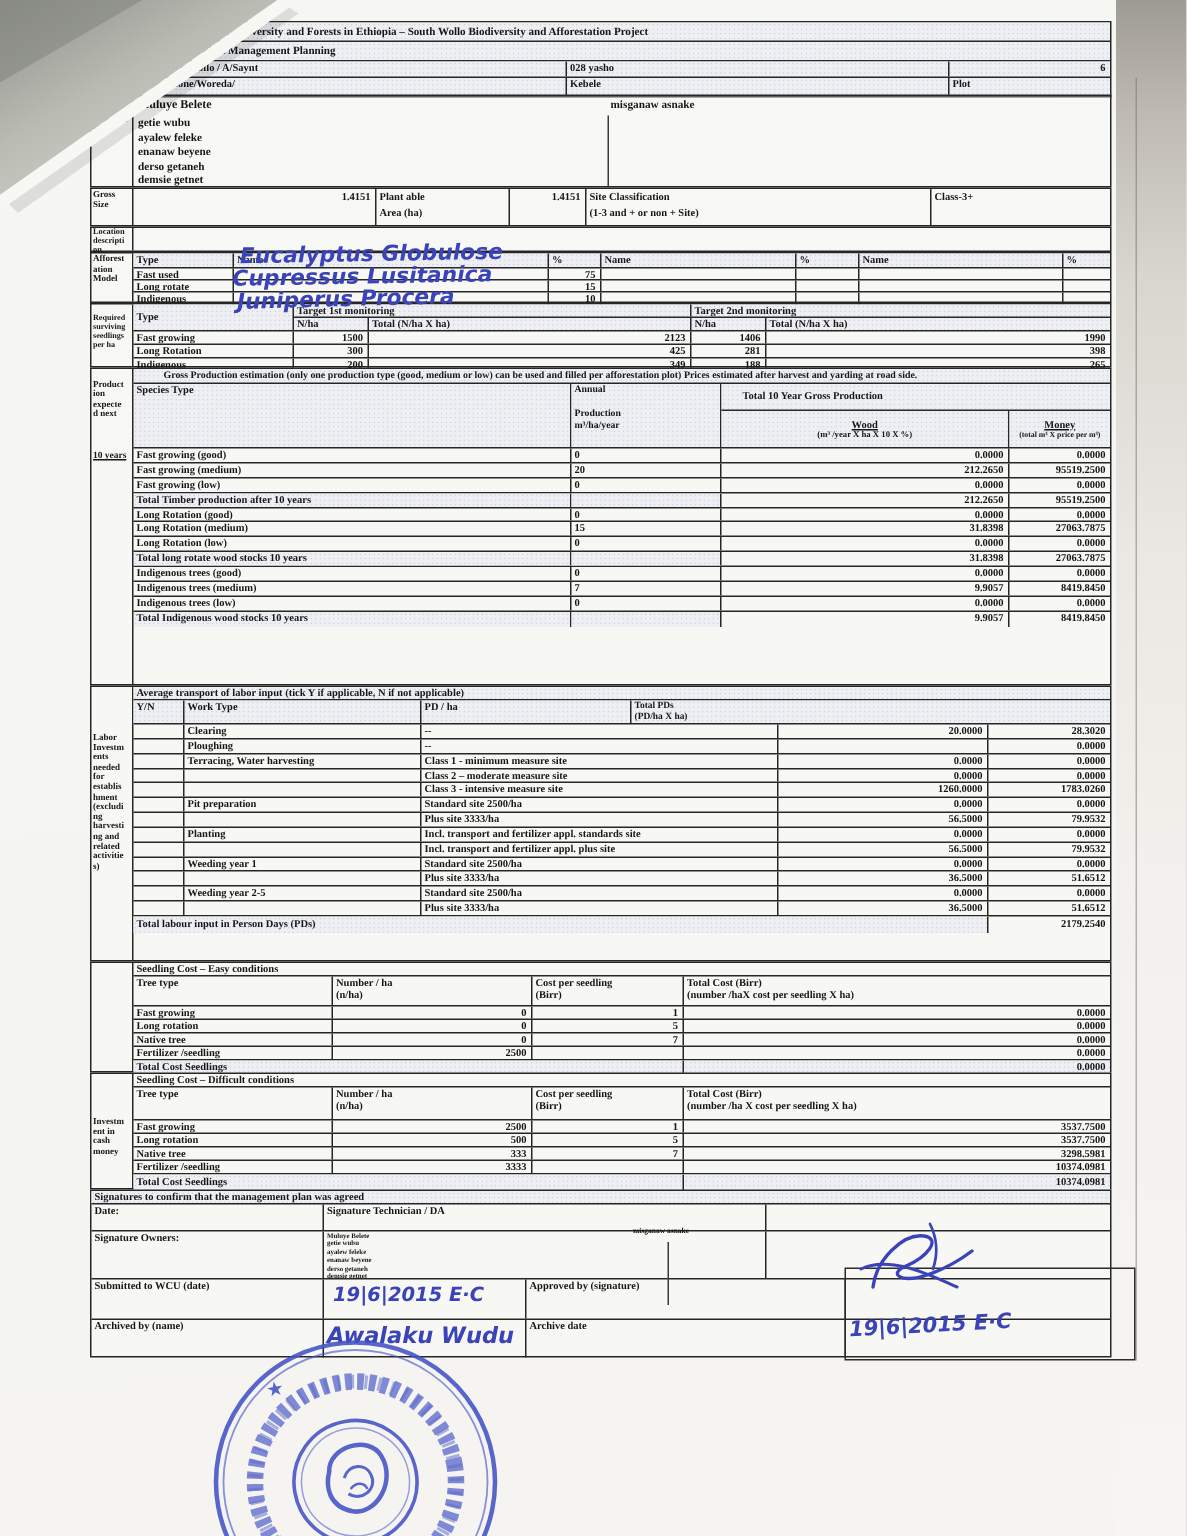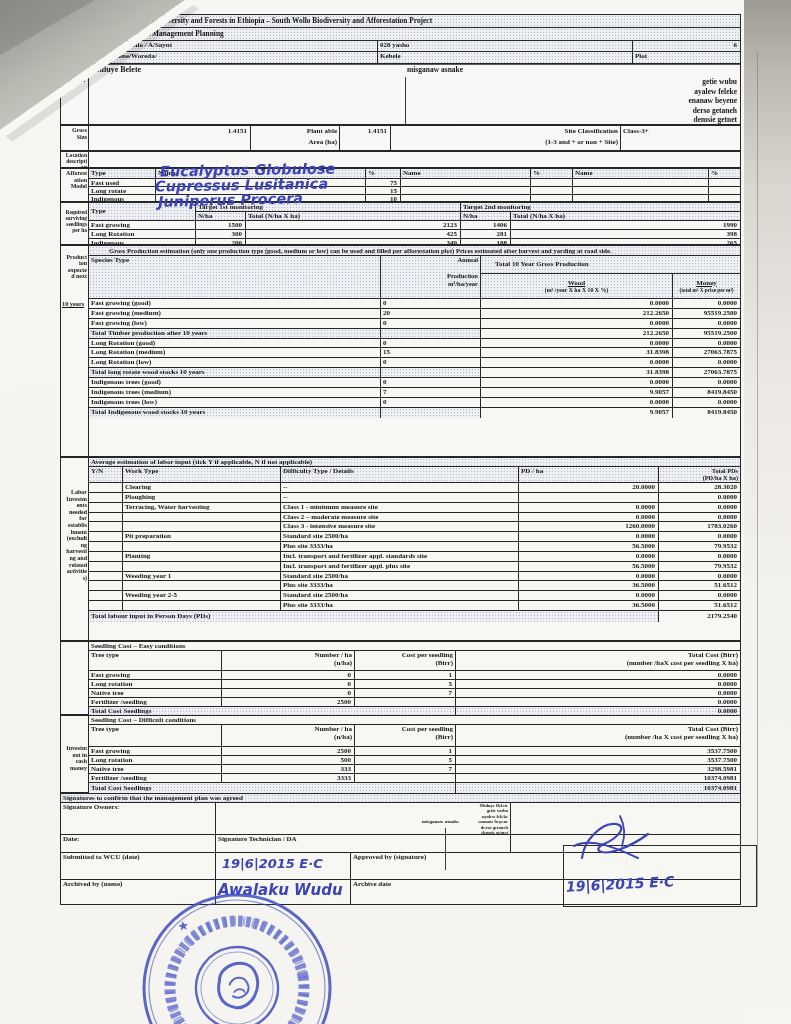--- a/index.html
+++ b/index.html
@@ -14,21 +14,21 @@
   .fx{display:flex;}
   .main{flex:1;min-width:0;}
   .side{width:28px;min-width:28px;border-right:1px solid #262626;box-sizing:border-box;
         font-size:6px;line-height:6.6px;padding:1px 1px;overflow:visible;white-space:pre-line;}
   .r{display:flex;border-bottom:1px solid #262626;box-sizing:border-box;}
   .r:last-child{border-bottom:none;}
   .c{border-right:1px solid #262626;box-sizing:border-box;padding:0 2px;overflow:hidden;
      font-size:7px;line-height:8px;}
   .c:last-child{border-right:none;}
   .n{text-align:right;padding-right:3px;}
-  .pl{white-space:pre-line;text-align:right;}
+  .pl{white-space:pre-line;}
   .d{background-color:#edeff3;
      background-image:radial-gradient(rgba(60,80,130,.35) .5px,rgba(0,0,0,0) .6px);
      background-size:3px 3px;}
   .ctr{display:flex;flex-direction:column;align-items:center;justify-content:center;}
   .u{text-decoration:underline;font-size:7px;}
   .sub{font-size:5.8px;line-height:7px;}
   .t1{font-size:7.4px;line-height:12px;white-space:nowrap;}
   .ow1{font-size:8px;padding:1px 3px;}
   .owl{font-size:7.5px;line-height:9.6px;padding:2px 3px;}
   .wit{position:absolute;font-size:7.5px;}
@@ -311,26 +311,25 @@
 hment
 (excludi
 ng
 harvesti
 ng and
 related
 activitie
 s)</div></div>
       <div class="main">
         <div class="r d" style="height:9px">
-            <div class="c" style="flex:1">Average estimation of labor input (tick Y if applicable, N if not applicable)</div>
+            <div class="c" style="flex:1">Average transport of labor input (tick Y if applicable, N if not applicable)</div>
           </div>
         <div class="r d" style="height:16px">
           <div class="c" style="width:34px">Y/N</div>
           <div class="c" style="width:158px">Work Type</div>
-          <div class="c" style="width:238px">Difficulty Type / Details</div>
           <div class="c" style="width:140px">PD / ha</div>
           <div class="c pl" style="flex:1;font-size:6.3px;line-height:7px">Total PDs
 (PD/ha  X ha)</div>
         </div>
         <div class="r" style="height:9.85px">
             <div class="c" style="width:34px"></div>
             <div class="c" style="width:158px">Clearing</div>
             <div class="c" style="width:238px">--</div>
             <div class="c n" style="width:140px">20.0000</div>
             <div class="c n" style="flex:1">28.3020</div>
@@ -518,33 +517,33 @@
             <div class="c d" style="width:367px;line-height:10px">Total Cost Seedlings</div>
             <div class="c n d" style="flex:1;line-height:10px">10374.0981</div>
           </div>
       </div>
     </div>
 
     <div class="sec" style="top:779px;height:112px">
       <div class="r d" style="height:9px">
           <div class="c" style="flex:1">Signatures to confirm that the management plan was agreed</div>
         </div>
+      <div class="r" style="height:18px">
+        <div class="c" style="width:155px">Date:</div>
+        <div class="c" style="width:295px">Signature Technician / DA</div>
+        <div class="c" style="flex:1"></div>
+      </div>
       <div class="r" style="height:32px">
         <div class="c" style="width:155px">Signature Owners:</div>
         <div class="c small-names pl" style="width:295px">Muluye Belete
 getie wubu
 ayalew feleke
 enanaw beyene
 derso getaneh
 demsie getnet</div>
-        <div class="c" style="flex:1"></div>
-      </div>
-      <div class="r" style="height:18px">
-        <div class="c" style="width:155px">Date:</div>
-        <div class="c" style="width:295px">Signature Technician / DA</div>
         <div class="c" style="flex:1"></div>
       </div>
       <div class="r" style="height:27px">
         <div class="c" style="width:155px">Submitted to WCU (date)</div>
         <div class="c" style="width:135px"></div>
         <div class="c" style="width:213px">Approved by (signature)</div>
         <div class="c" style="flex:1"></div>
       </div>
       <div class="r" style="height:25px">
         <div class="c" style="width:155px">Archived by (name)</div>

